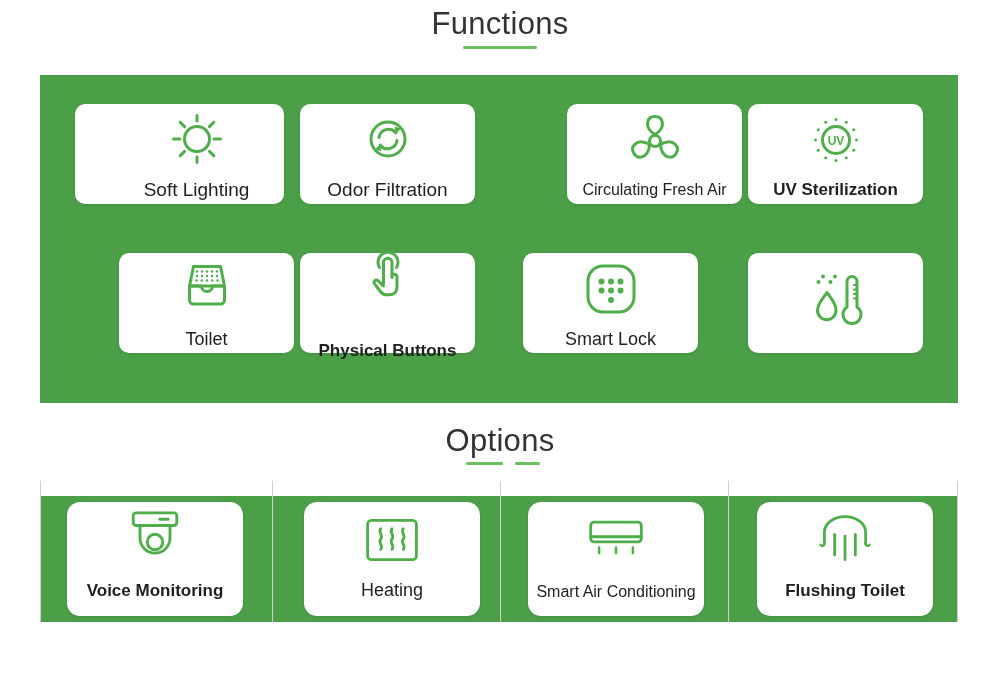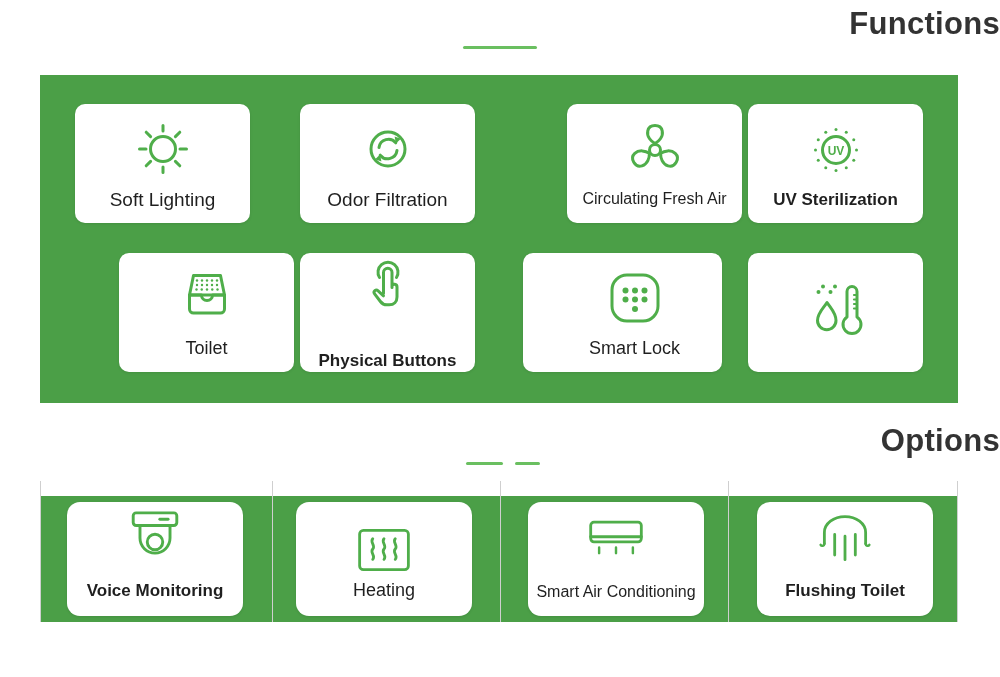--- a/index.html
+++ b/index.html
@@ -10,35 +10,35 @@
     --title-color:#333333;
     --label-color:#1f1f1f;
     --card-bg:#ffffff;
   }
   html,body{margin:0;padding:0;background:#fff;}
   .page{
     position:relative;width:1000px;height:677px;overflow:hidden;
     font-family:"Liberation Sans", sans-serif;background:#fff;
   }
   .sec-title{
-    position:absolute;left:0;width:100%;margin:0;text-align:right;
-    font-size:31px;font-weight:700;color:var(--title-color);letter-spacing:.3px;
+    position:absolute;left:0;width:100%;margin:0;text-align:center;
+    font-size:31px;font-weight:400;color:var(--title-color);letter-spacing:.3px;
   }
   #functions-title{top:6px;}
   #options-title{top:423px;}
   .u-line{position:absolute;left:463px;top:46px;width:74px;height:3px;border-radius:2px;background:var(--accent-green);}
   .dash{position:absolute;top:462px;height:3px;border-radius:2px;background:var(--accent-green);}
   .dash-1{left:466px;width:37px;}
   .dash-2{left:515px;width:25px;}
 
   .panel{position:absolute;left:40px;top:75px;width:918px;height:328px;background:var(--panel-green);}
   .strip{position:absolute;left:40px;top:496px;width:918px;height:126px;background:var(--panel-green);}
 
   .f-card{
-    position:absolute;width:175px;height:119px;background:var(--card-bg);border-radius:10px;
+    position:absolute;width:175px;height:100px;background:var(--card-bg);border-radius:10px;
     display:flex;flex-direction:column;align-items:center;justify-content:center;
     box-shadow:0 1px 3px rgba(0,0,0,.10);
   }
   .f-card .icon{margin-bottom:8px;}
   .f-card.tight .icon{margin-bottom:4px;}
 
   .o-card{
     position:absolute;top:6px;width:176px;height:114px;background:var(--card-bg);border-radius:13px;
     display:flex;flex-direction:column;align-items:center;justify-content:space-between;
     padding:8px 0 15px;box-sizing:border-box;box-shadow:0 1px 3px rgba(0,0,0,.10);
@@ -61,21 +61,21 @@
 </head>
 <body>
 
 <div class="page">
 
   <h2 class="sec-title" id="functions-title">Functions</h2>
   <div class="u-line"></div>
 
   <div class="panel">
 
-    <div class="f-card" style="left:35px;top:29px;">
+    <div class="f-card" style="left:35px;top:29px;padding-left:34px;">
       <span class="icon">
         <svg width="64" height="64" viewBox="0 0 64 64" fill="none" stroke="currentColor" stroke-width="3" stroke-linecap="round" stroke-linejoin="round">
           <circle cx="32" cy="32" r="12.5"></circle>
           <path d="M32 8.5 V14 M32 50 V55.5 M8.5 32 H15 M49 32 H55.5 M15.2 15.2 L19.6 19.6 M44.4 19.6 L48.8 15.2 M15.2 48.8 L19.6 44.4 M44.4 44.4 L48.8 48.8"></path>
         </svg>
       </span>
       <span class="label sz19">Soft Lighting</span>
     </div>
 
     <div class="f-card" style="left:260px;top:29px;">
@@ -157,21 +157,21 @@
     <div class="f-card" style="left:260px;top:178px;gap:24px;">
       <span class="icon">
         <svg width="64" height="64" viewBox="0 0 64 64" fill="none" stroke="currentColor" stroke-width="3" stroke-linecap="round" stroke-linejoin="round">
           <path d="M23.5 22.5 A10 10 0 1 1 40.5 22.5"></path>
           <path d="M27.5 38.5 V17.5 A4.25 4.25 0 0 1 36 17.5 V32.5 M36 31 C36.5 28.2 41 28.8 41 32 V42 C41 46.8 38 49.8 33.2 49.8 H31 C28.2 49.8 26 48.7 24.4 46.5 L18.6 38.8 C16.8 36.4 19.9 33.8 22.1 35.8 L27.5 40.8"></path>
         </svg>
       </span>
       <span class="label sz17">Physical Buttons</span>
     </div>
 
-    <div class="f-card" style="left:483px;top:178px;padding-left:24px;">
+    <div class="f-card" style="left:483px;top:178px;">
       <span class="icon">
         <svg width="64" height="64" viewBox="0 0 64 64" fill="none" stroke="currentColor" stroke-width="3" stroke-linecap="round" stroke-linejoin="round">
           <rect x="9" y="9" width="46" height="46" rx="15"></rect>
           <g fill="currentColor" stroke="none">
             <circle cx="22.5" cy="24.5" r="3"></circle>
               <circle cx="32" cy="24.5" r="3"></circle>
               <circle cx="41.5" cy="24.5" r="3"></circle>
             <circle cx="22.5" cy="33.5" r="3"></circle>
               <circle cx="32" cy="33.5" r="3"></circle>
               <circle cx="41.5" cy="33.5" r="3"></circle>
@@ -211,21 +211,21 @@
         <svg width="62" height="62" viewBox="0 0 64 64" fill="none" stroke="currentColor" stroke-width="3" stroke-linecap="round" stroke-linejoin="round">
           <rect x="9.5" y="3" width="45" height="13" rx="3"></rect>
           <path d="M37 9.5 H45.5"></path>
           <path d="M16.5 16 V29 A15.5 15.5 0 0 0 47.5 29 V16"></path>
           <circle cx="32" cy="33" r="8"></circle>
         </svg>
       </span>
       <span class="label sz17">Voice Monitoring</span>
     </div>
 
-    <div class="o-card" style="left:256px;justify-content:flex-end;">
+    <div class="o-card" style="left:264px;">
       <span class="icon">
         <svg width="60" height="60" viewBox="0 0 64 64" fill="none" stroke="currentColor" stroke-width="3" stroke-linecap="round" stroke-linejoin="round">
           <rect x="6" y="11" width="52" height="42" rx="4"></rect>
           <path d="M20 20 c-3.5 3.7 3.5 7.3 0 11 c-3.5 3.7 3.5 7.3 0 11"></path>
           <path d="M32 20 c-3.5 3.7 3.5 7.3 0 11 c-3.5 3.7 3.5 7.3 0 11"></path>
           <path d="M44 20 c-3.5 3.7 3.5 7.3 0 11 c-3.5 3.7 3.5 7.3 0 11"></path>
         </svg>
       </span>
       <span class="label sz18">Heating</span>
     </div>

